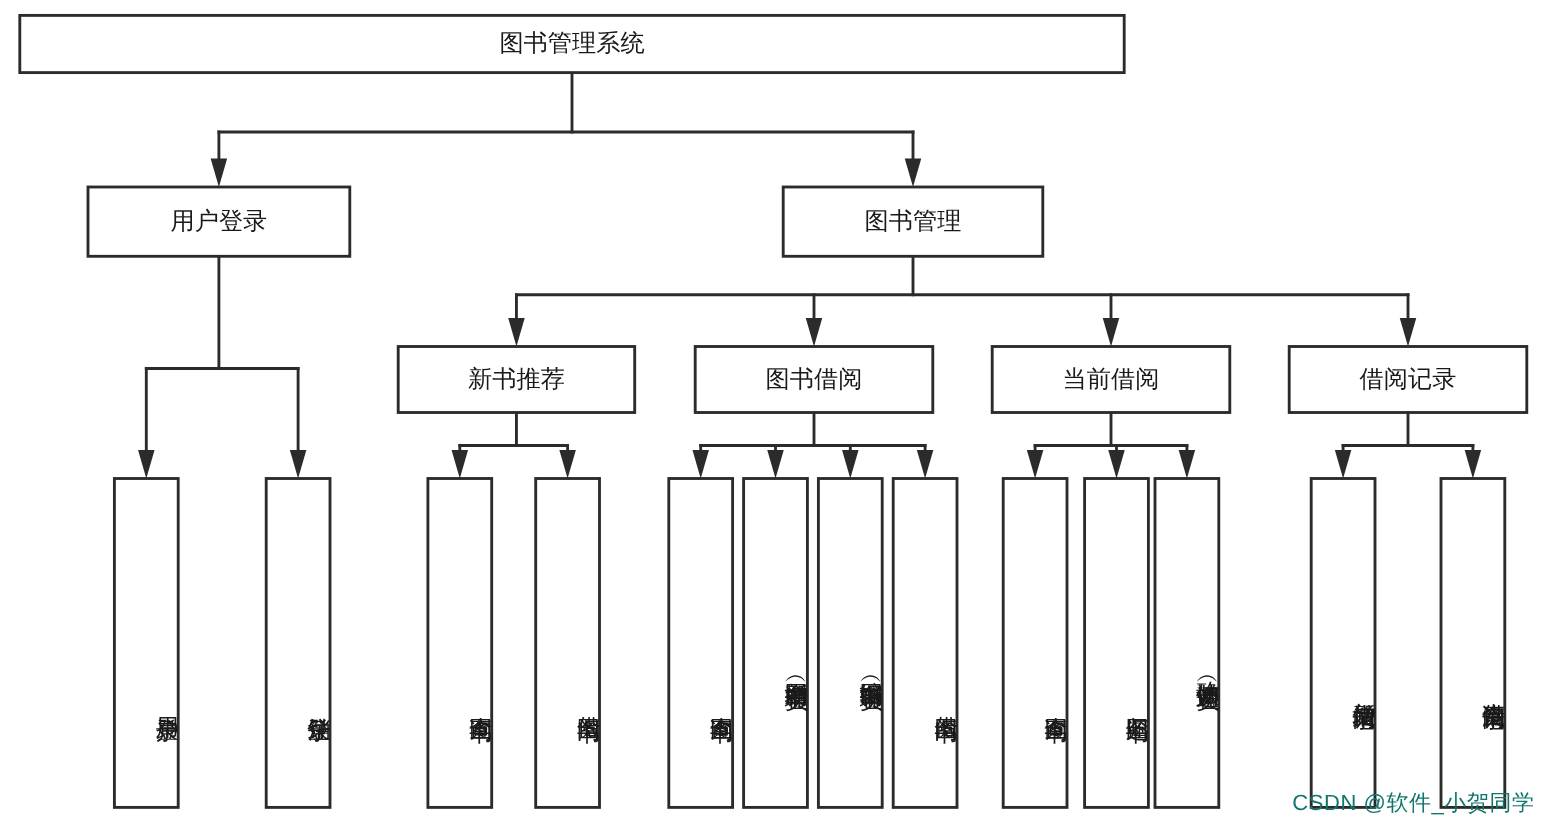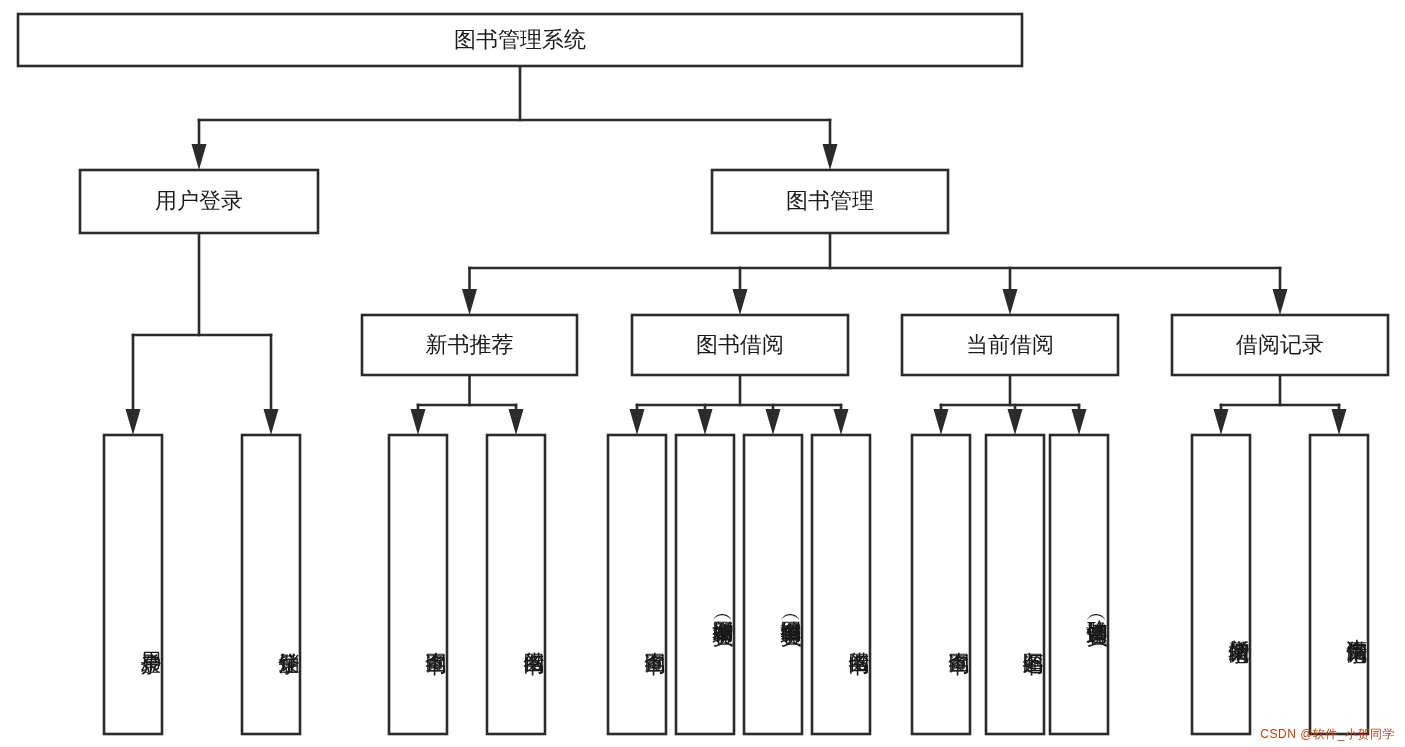--- a/index.html
+++ b/index.html
@@ -63,22 +63,22 @@
     display: flex;
     align-items: flex-start;
     justify-content: center;
     pointer-events: none;
   }
   .watermark {
     position: absolute;
     right: 10px;
     bottom: 4px;
     font-family: "Liberation Sans", "DejaVu Sans", sans-serif;
-    font-size: 12px;
-    color: #c2410c;
+    font-size: 20px;
+    color: #0f766e;
     letter-spacing: 0.5px;
     user-select: none;
   }
 </style>
 </head>
 <body>
 
 <div id="diagram-root">
   <svg class="diagram-canvas" id="diagram-svg" viewBox="0 0 1405 747">
       <g>

